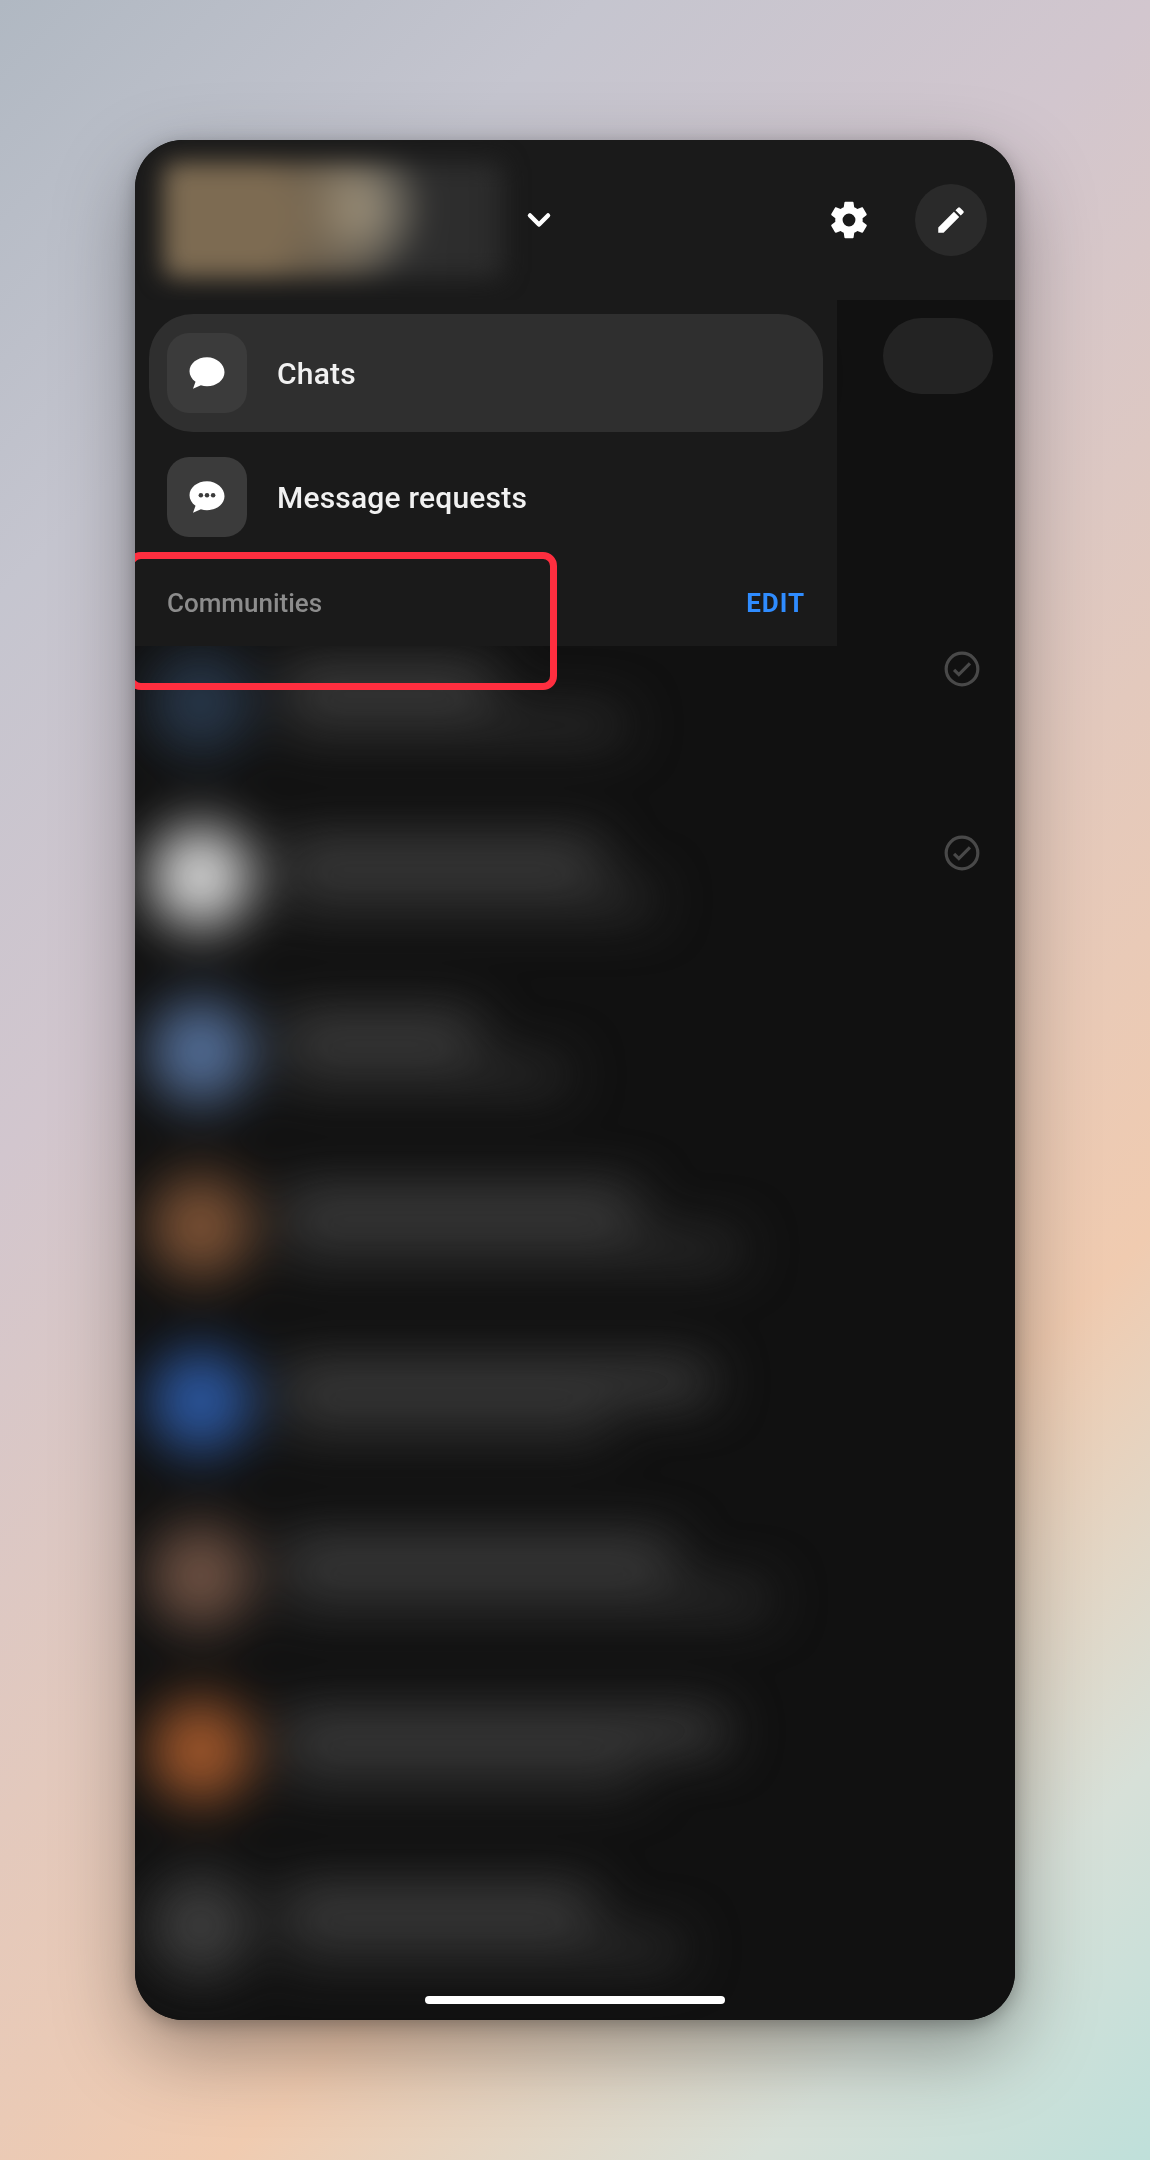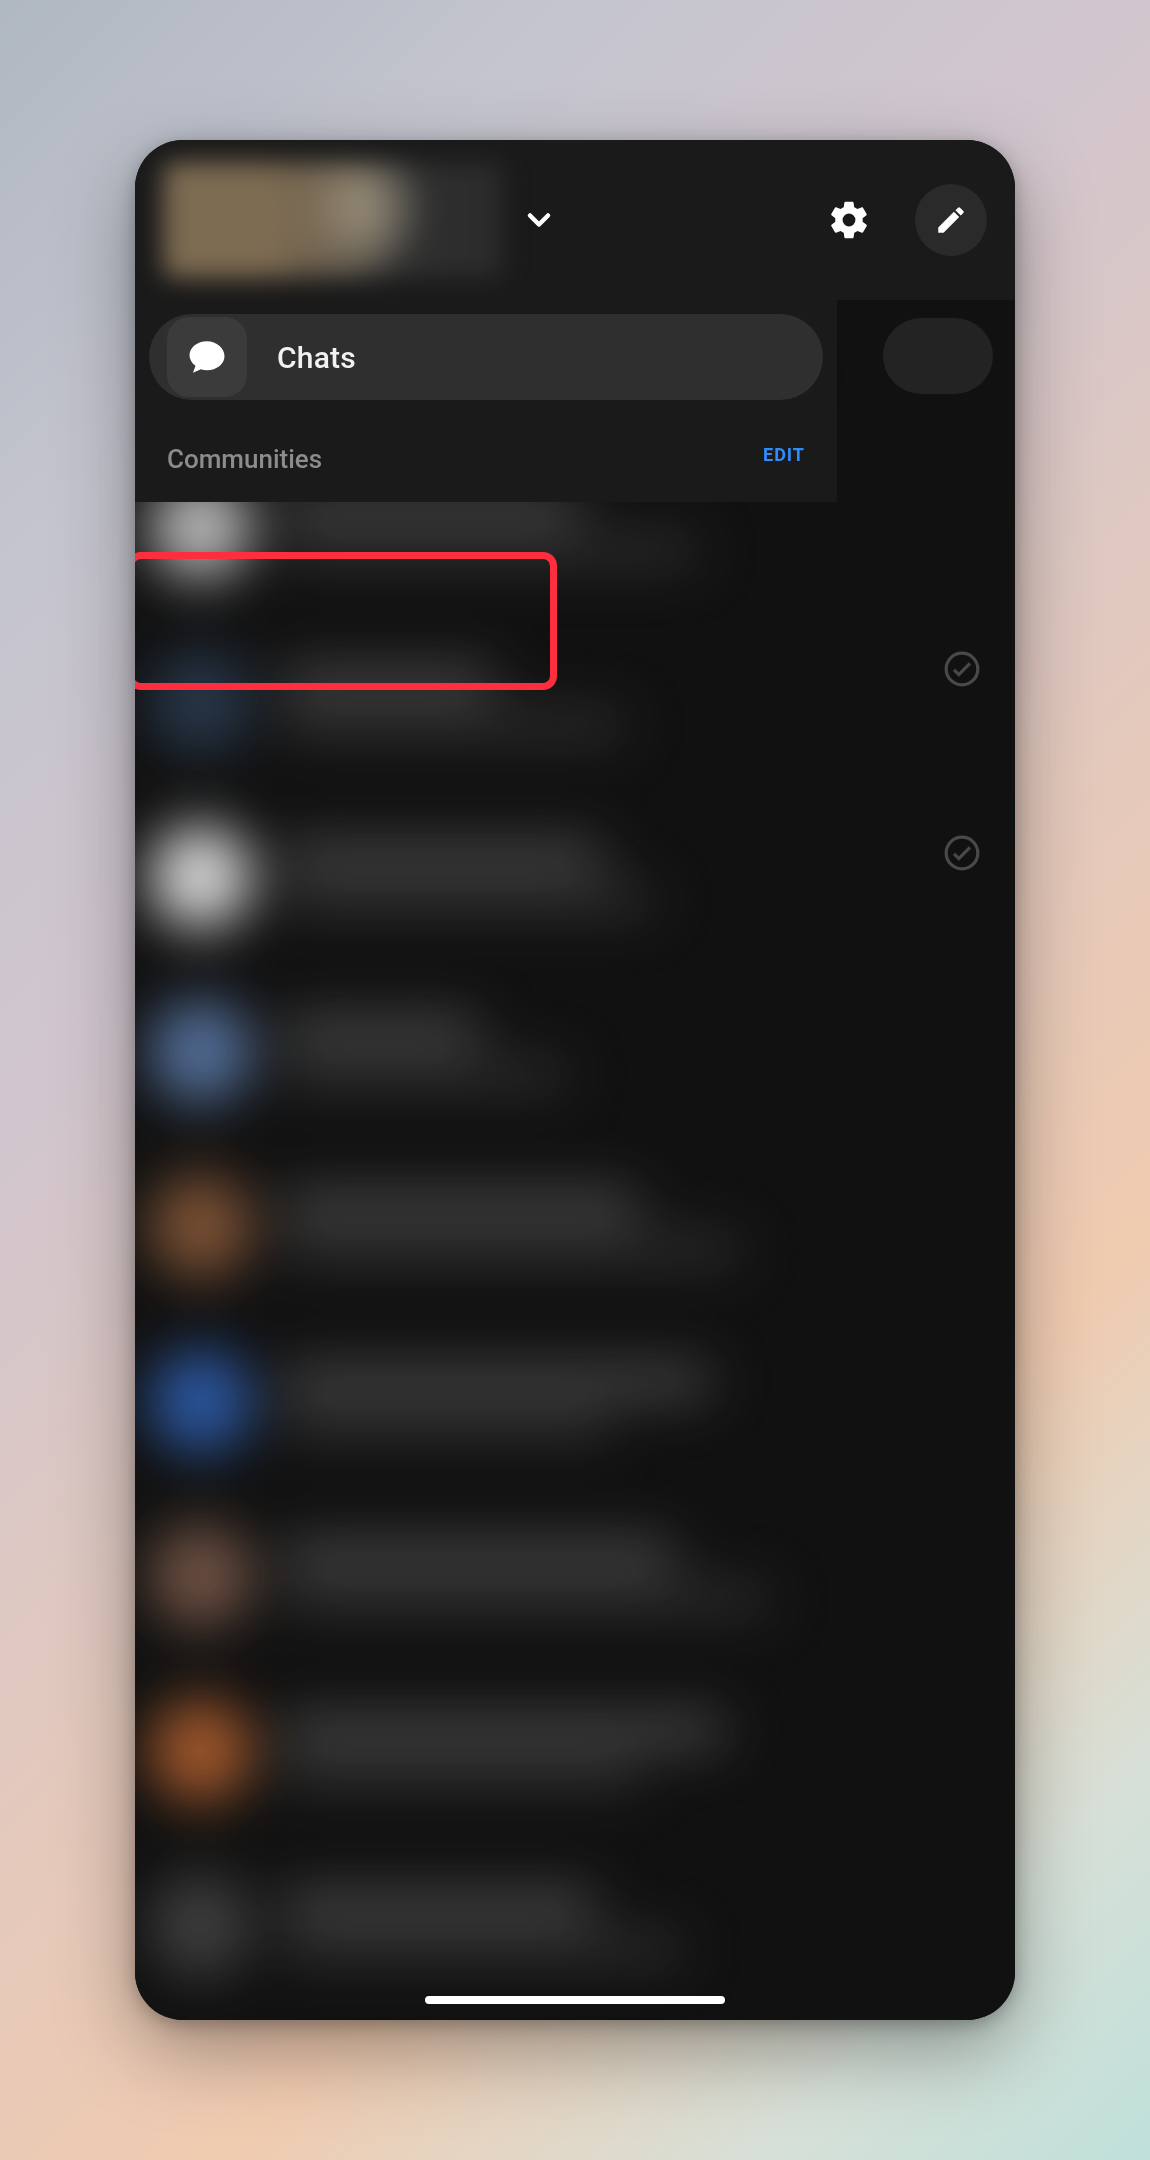--- a/index.html
+++ b/index.html
@@ -66,24 +66,24 @@
     left: 0;
     width: 702px;
     background: #1a1a1a;
     z-index: 5;
     padding: 14px 14px 22px 14px;
   }
 
   .menu-item {
     display: flex;
     align-items: center;
-    height: 86px;
+    height: 118px;
     border-radius: 44px;
     padding: 4px 18px;
-    margin-bottom: 18px;
+    margin-bottom: 6px;
     cursor: pointer;
   }
   .menu-item.active { background: #2f2f2f; }
   .menu-icon {
     width: 80px; height: 80px;
     border-radius: 22px;
     background: #3b3b3b;
     display: flex; align-items: center; justify-content: center;
     flex-shrink: 0;
   }
@@ -103,21 +103,21 @@
     z-index: 6;
   }
 
   .communities-row {
     display: flex;
     align-items: flex-start;
     justify-content: space-between;
     padding: 26px 18px 6px 18px;
   }
   .communities-label { color: #8c8c8c; font-size: 26px; font-weight: 500; }
-  .edit-link { color: #2f8cff; font-size: 18px; font-weight: 700; letter-spacing: 1px; }
+  .edit-link { color: #2f8cff; font-size: 26px; font-weight: 700; letter-spacing: 1px; }
 
   
   .chatlist-bg {
     position: absolute;
     top: 160px; left: 0; right: 0; bottom: 0;
     background: #111;
     z-index: 1;
   }
   .chatlist-inner {
     position: absolute;
@@ -294,20 +294,31 @@
     <div class="menu-item active">
       <div class="menu-icon">
         <svg width="42" height="42" viewBox="0 0 24 24" fill="#fff">
             <path d="M12 3C6.48 3 2 6.58 2 11c0 2.4 1.33 4.55 3.44 6.01L4 21l4.5-2.02c1.08.33 2.26.52 3.5.52 5.52 0 10-3.58 10-8S17.52 3 12 3z"></path>
           </svg>
       </div>
       <span class="menu-label">Chats</span>
     </div>
 
 
+    <div class="menu-item" id="mi-requests">
+      <div class="menu-icon">
+        <svg width="42" height="42" viewBox="0 0 24 24" fill="#fff">
+            <path d="M12 3C6.48 3 2 6.58 2 11c0 2.4 1.33 4.55 3.44 6.01L4 21l4.5-2.02c1.08.33 2.26.52 3.5.52 5.52 0 10-3.58 10-8S17.52 3 12 3z"></path>
+            <circle cx="8.5" cy="11" r="1.3" fill="#3b3b3b"></circle>
+            <circle cx="12" cy="11" r="1.3" fill="#3b3b3b"></circle>
+            <circle cx="15.5" cy="11" r="1.3" fill="#3b3b3b"></circle>
+          </svg>
+      </div>
+      <span class="menu-label">Message requests</span>
+    </div>
 
 
     <div class="communities-row">
       <span class="communities-label">Communities</span>
       <span class="edit-link">EDIT</span>
     </div>
   </div>
 
   <div class="highlight-box" id="hl" style="left: -8px; top: 412px; width: 430px; height: 138px;"></div>
 

